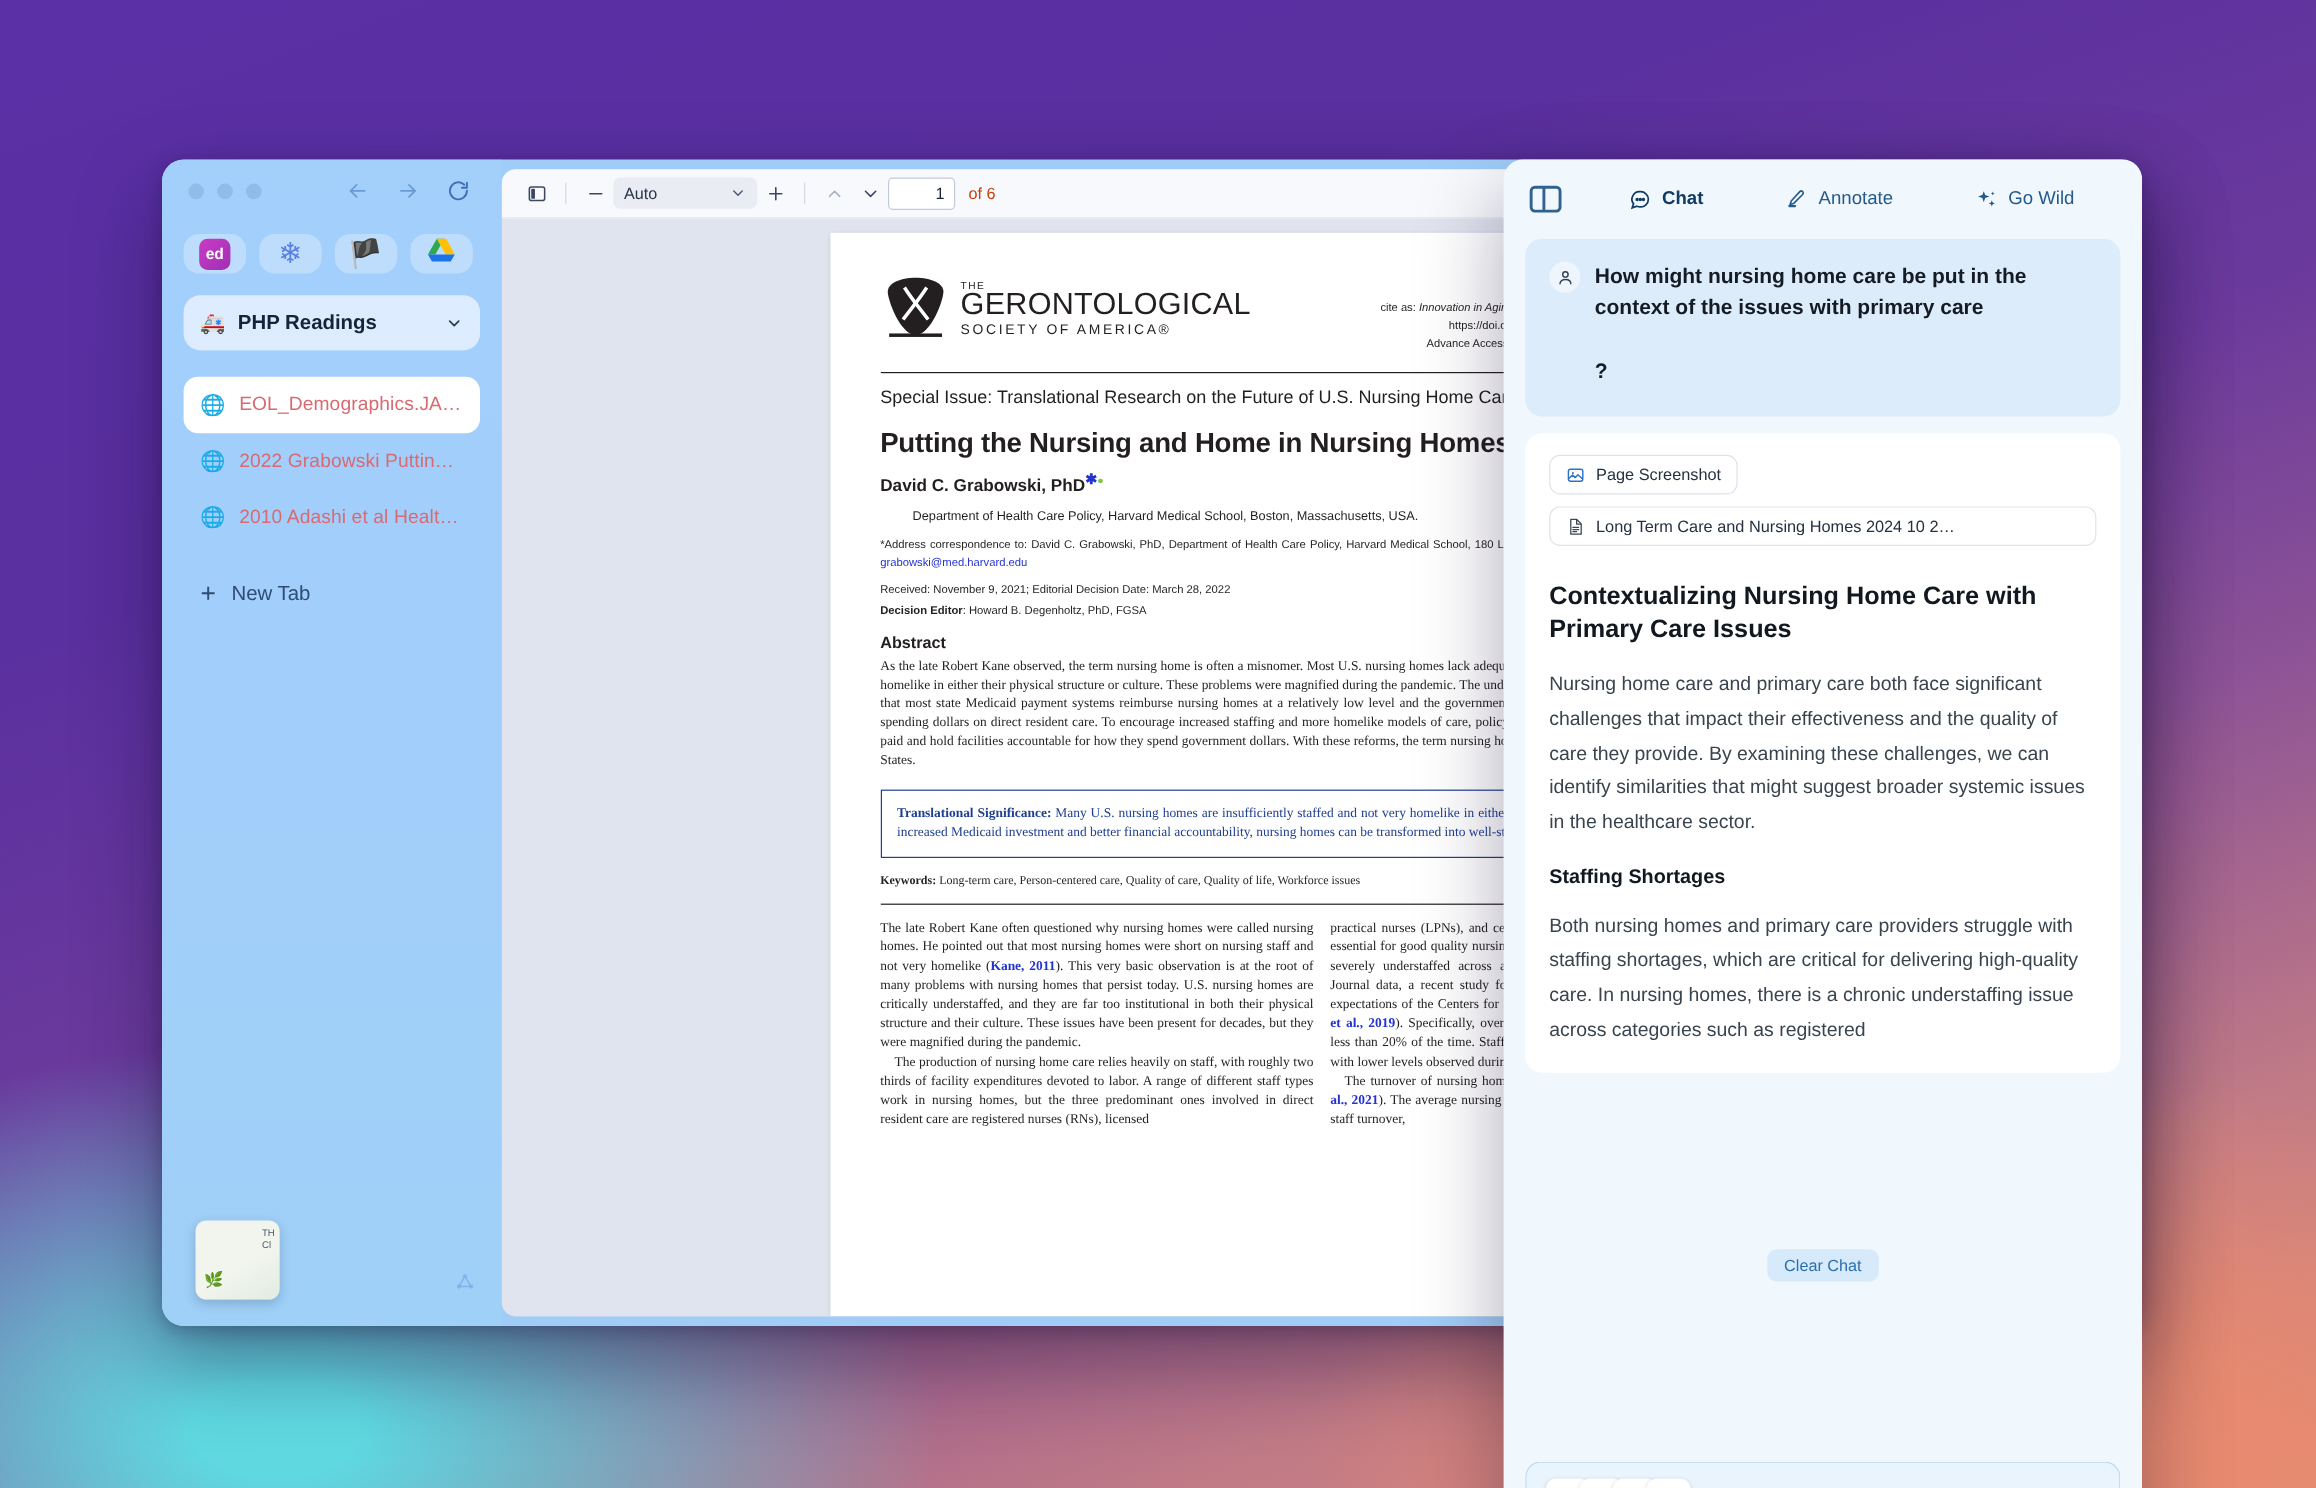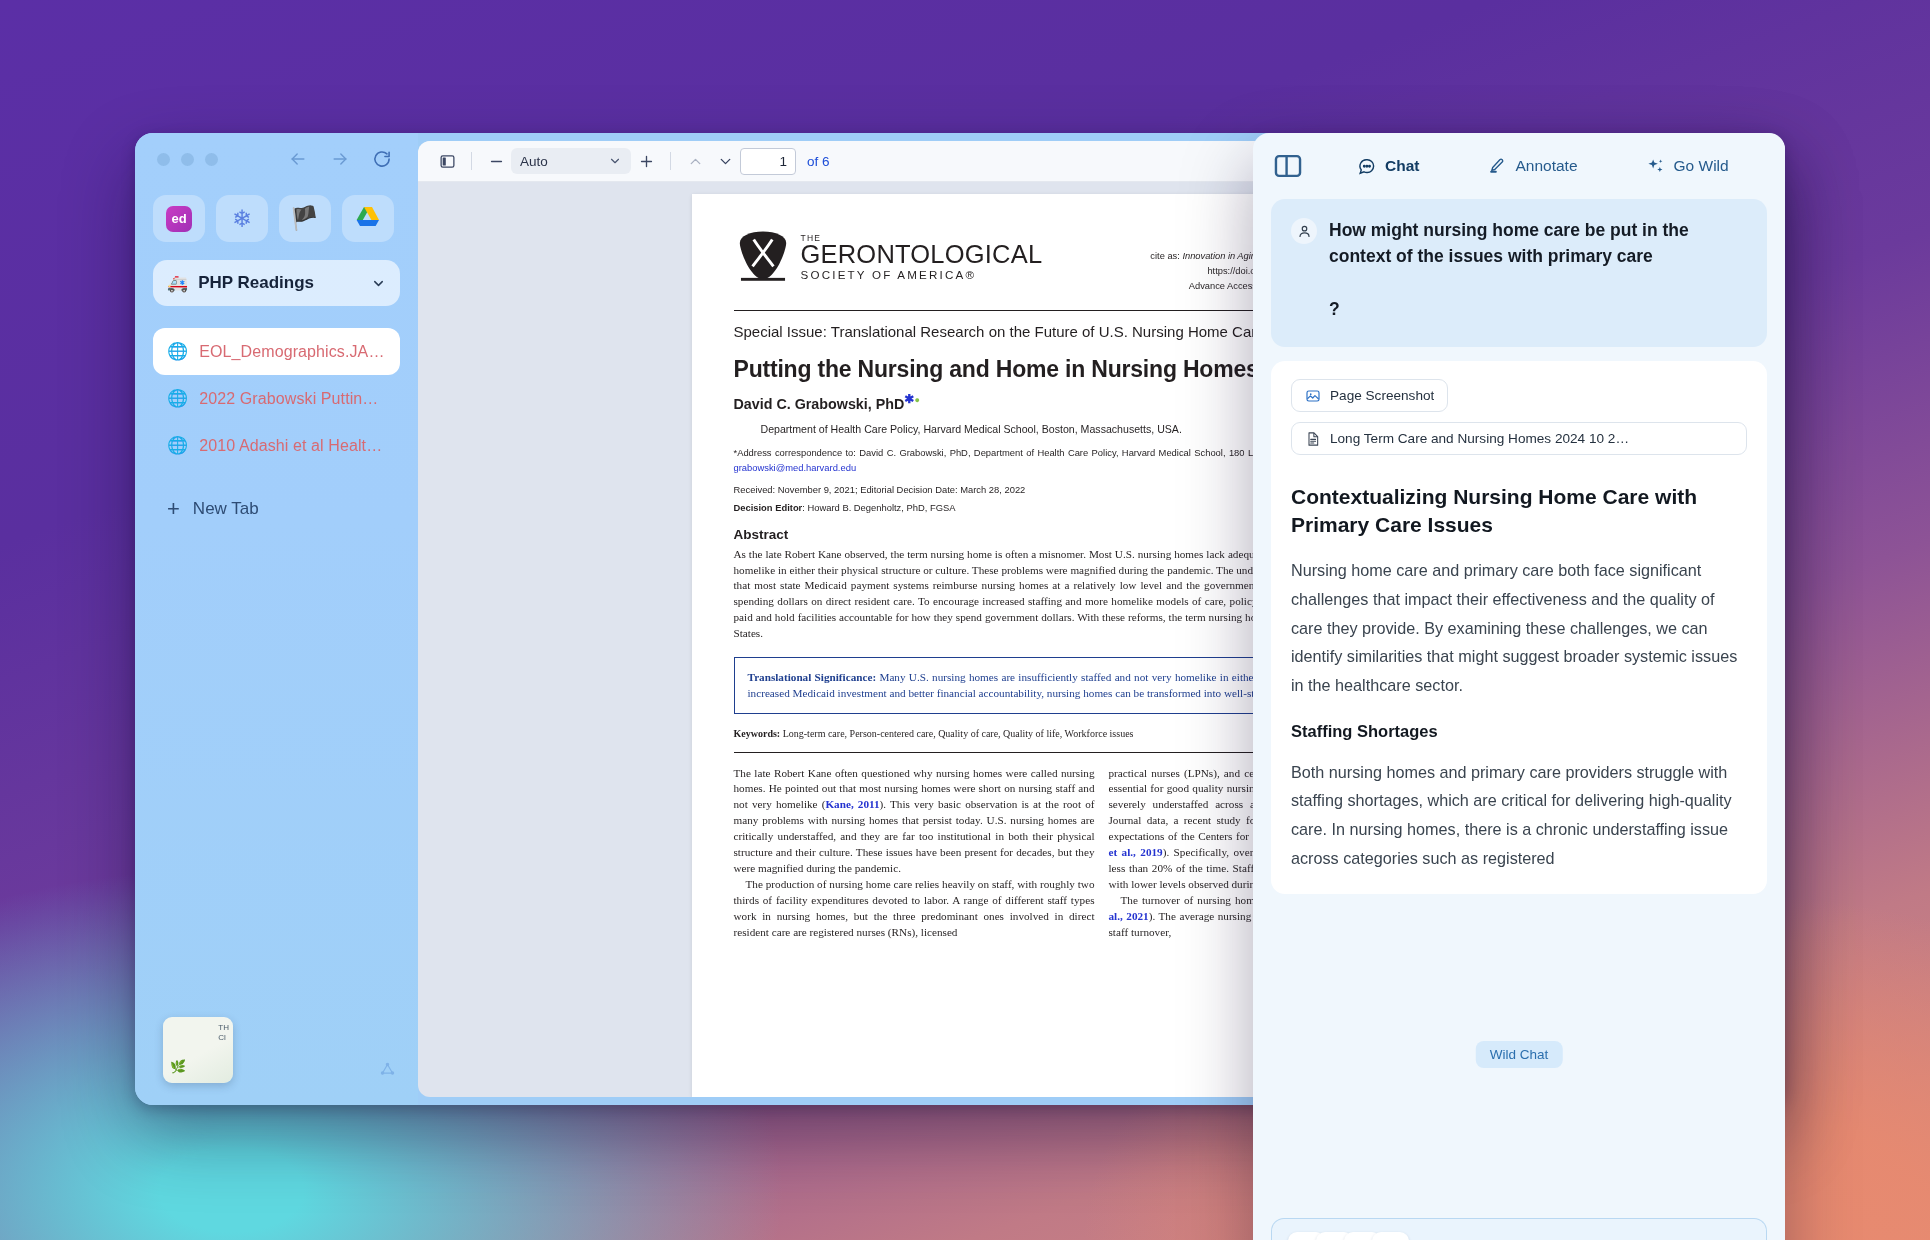--- a/index.html
+++ b/index.html
@@ -34,21 +34,21 @@
   .traffic-row { display:flex; align-items:center; height:52px; padding:0 4px; }
   .dots { display:flex; gap:11px; }
   .dot { width:13px; height:13px; border-radius:50%; background:#8fbdea; }
   .nav-icons { margin-left:auto; display:flex; align-items:center; gap:22px; padding-right:4px; }
   .nav-ic { width:20px; height:20px; color:#6a9ad3; display:flex; align-items:center; justify-content:center; }
   .nav-ic.reload { color:#3f6fb5; }
   .nav-ic svg { width:20px; height:20px; display:block; }
 
   .shortcut-row { display:flex; gap:11px; margin-top:10px; }
   .shortcut {
-    width:52px; height:47px; border-radius:13px;
+    width:52px; height:33px; border-radius:13px;
     background:rgba(255,255,255,.30);
     display:flex; align-items:center; justify-content:center;
   }
   .sc-ed {
     width:26px;height:26px;border-radius:7px;
     background:linear-gradient(135deg,#c93cc4,#a02fb5);
     color:#fff;font-size:13px;font-weight:bold;
     display:flex;align-items:center;justify-content:center;
     font-family:"Liberation Sans",sans-serif;
   }
@@ -109,21 +109,21 @@
   .zoom-sel{
     width:120px;height:26px;border-radius:6px;background:#e9edf3;
     display:flex;align-items:center;padding:0 9px;font-size:13.5px;color:#2b3349;
   }
   .zoom-sel .chev{margin-left:auto;color:#4a5570;display:flex;}
   .pg-box{
     width:56px;height:27px;border:1px solid #c3cad8;border-radius:4px;background:#fff;
     display:flex;align-items:center;justify-content:flex-end;padding-right:8px;
     font-size:13.5px;color:#1e2636;
   }
-  .pg-of{font-size:13.5px;color:#1d4ed8;margin-left:11px;text-align:right;}
+  .pg-of{font-size:13.5px;color:#c2410c;margin-left:11px;text-align:right;}
   .tb-right{margin-left:auto;display:flex;align-items:center;gap:2px;}
   .tb-aa{font-size:15px;color:#3c4763;font-weight:500;}
 
   .pdf-scroll{ flex:1; overflow:hidden; padding:12px 0 0 0; display:flex; justify-content:center;}
   .page{
     width:820px; background:#fff; padding:34px 42px 0 42px;
     color:#231f20; box-shadow:0 1px 4px rgba(0,0,0,.10);
   }
   .jhead{ display:flex; align-items:flex-start; gap:12px; }
   .logo-wrap{ display:flex; align-items:center; gap:9px; }
@@ -571,21 +571,21 @@
             <span class="ctxt">Long Term Care and Nursing Homes 2024 10 2…</span>
           </div>
         </div>
 
         <div class="a-h1">Contextualizing Nursing Home Care with Primary Care Issues</div>
         <div class="a-p">Nursing home care and primary care both face significant challenges that impact their effectiveness and the quality of care they provide. By examining these challenges, we can identify similarities that might suggest broader systemic issues in the healthcare sector.</div>
         <div class="a-h2">Staffing Shortages</div>
         <div class="a-p">Both nursing homes and primary care providers struggle with staffing shortages, which are critical for delivering high-quality care. In nursing homes, there is a chronic understaffing issue across categories such as registered</div>
       </div>
 
-      <div class="clear-pill">Wild Chat</div>
+      <div class="clear-pill">Clear Chat</div>
     </div>
 
     <div class="composer-wrap">
       <div class="attach-bar">
         <div class="fav-stack">
           <div class="fv">🚑</div>
           <div class="fv">🌐</div>
           <div class="fv">🌐</div>
           <div class="fv">🌐</div>
         </div>

